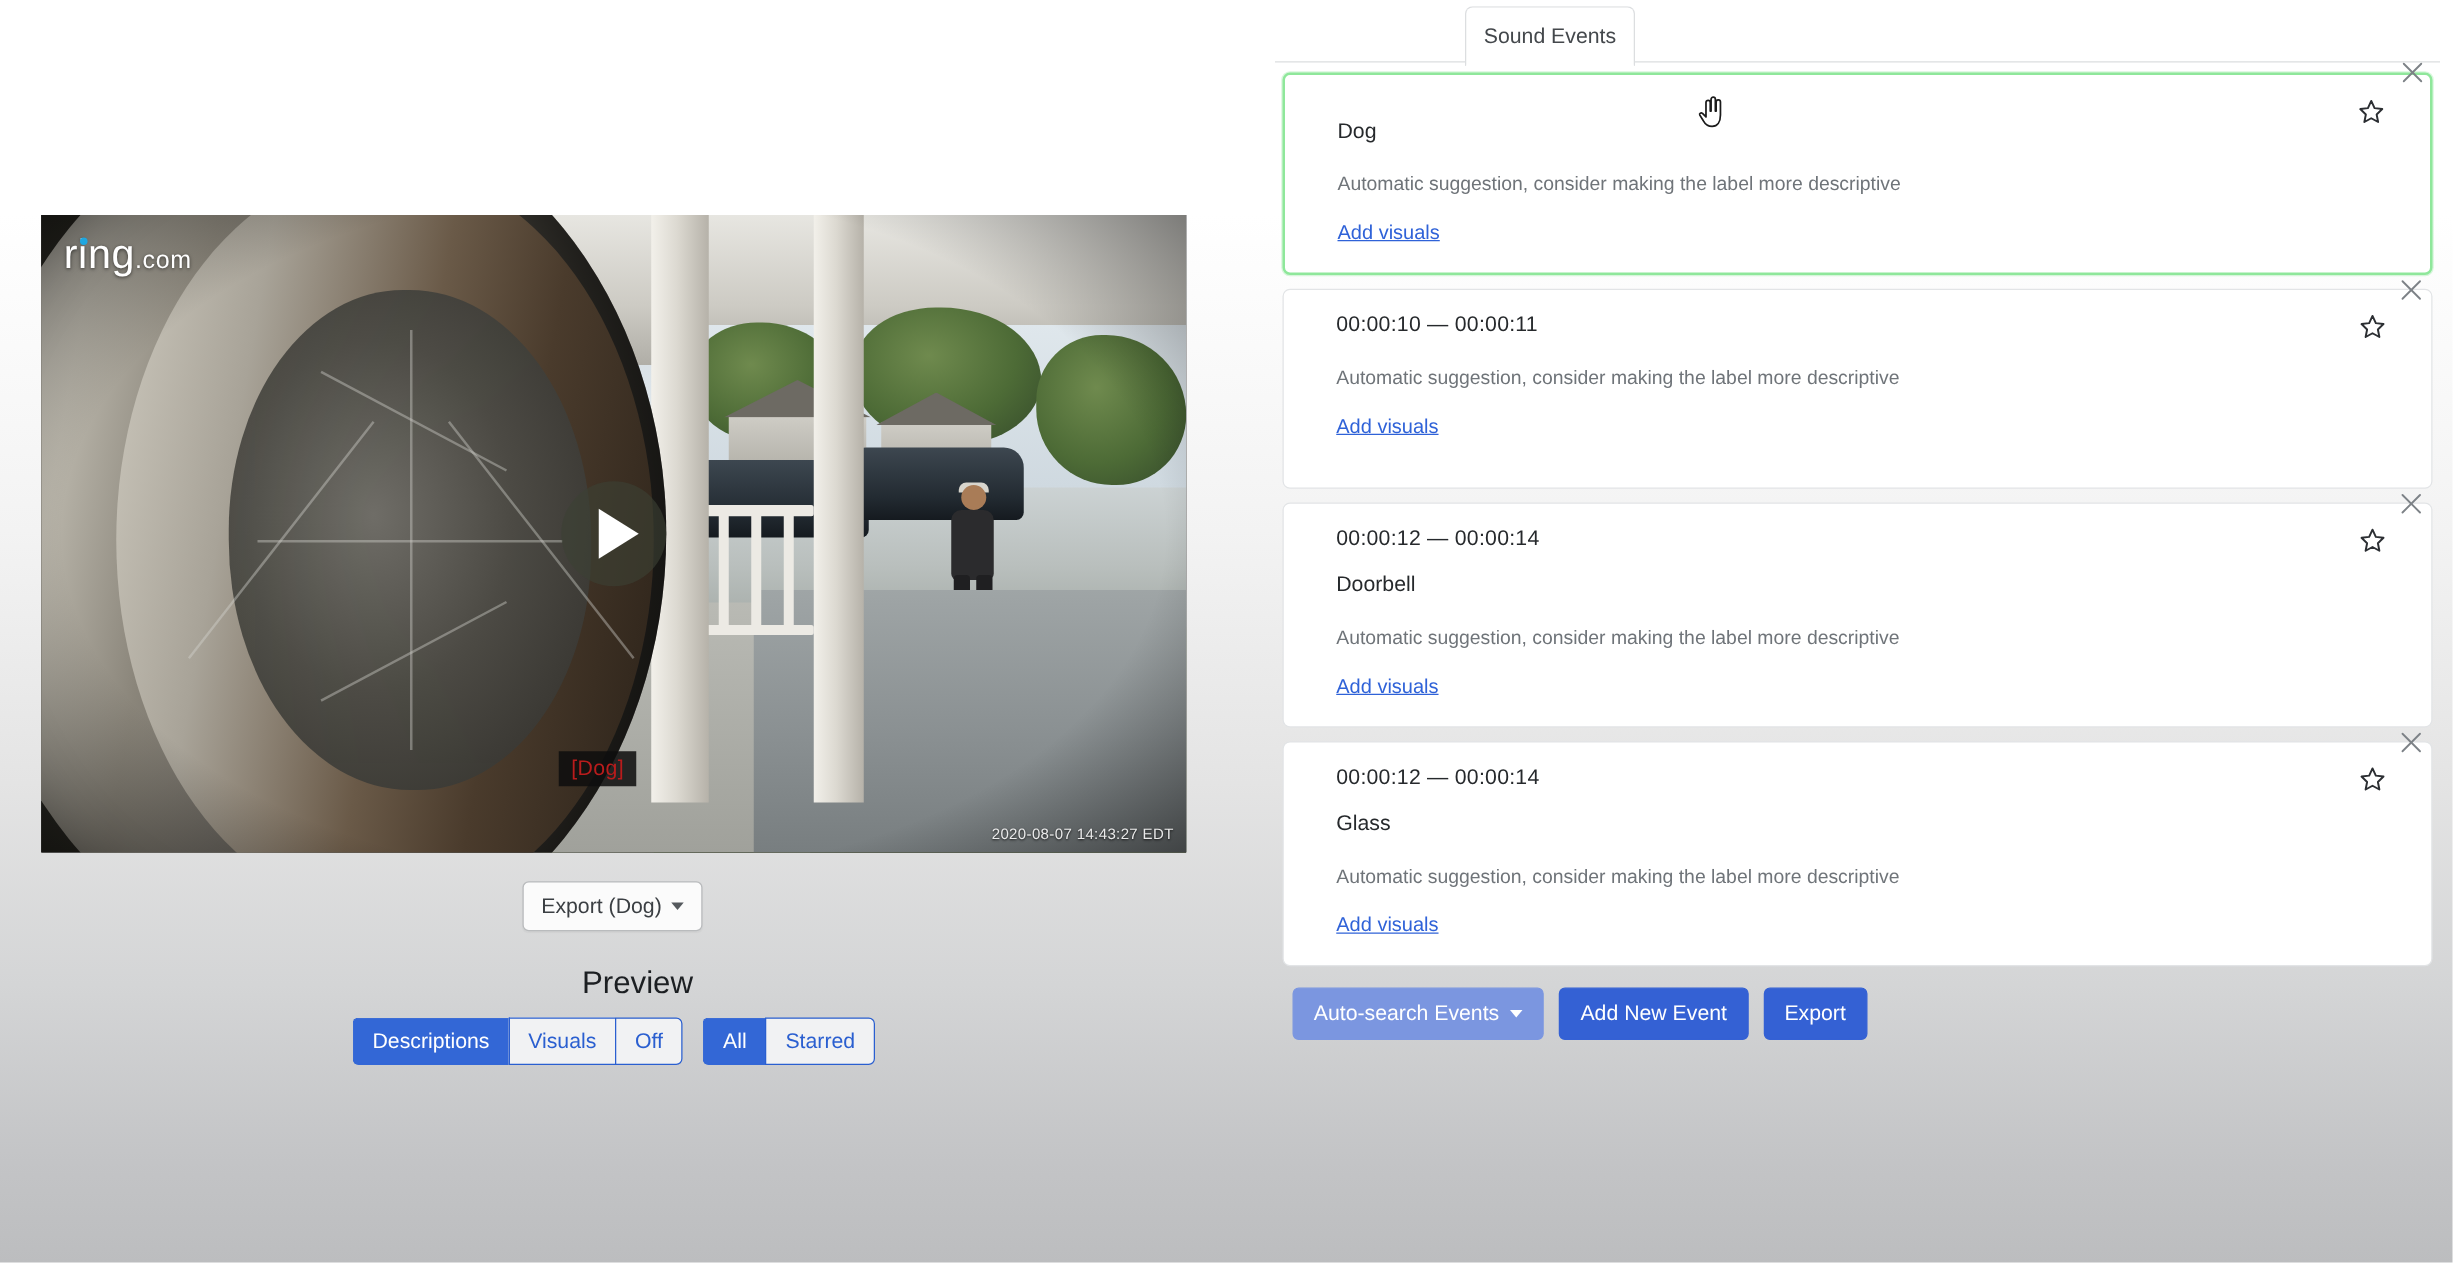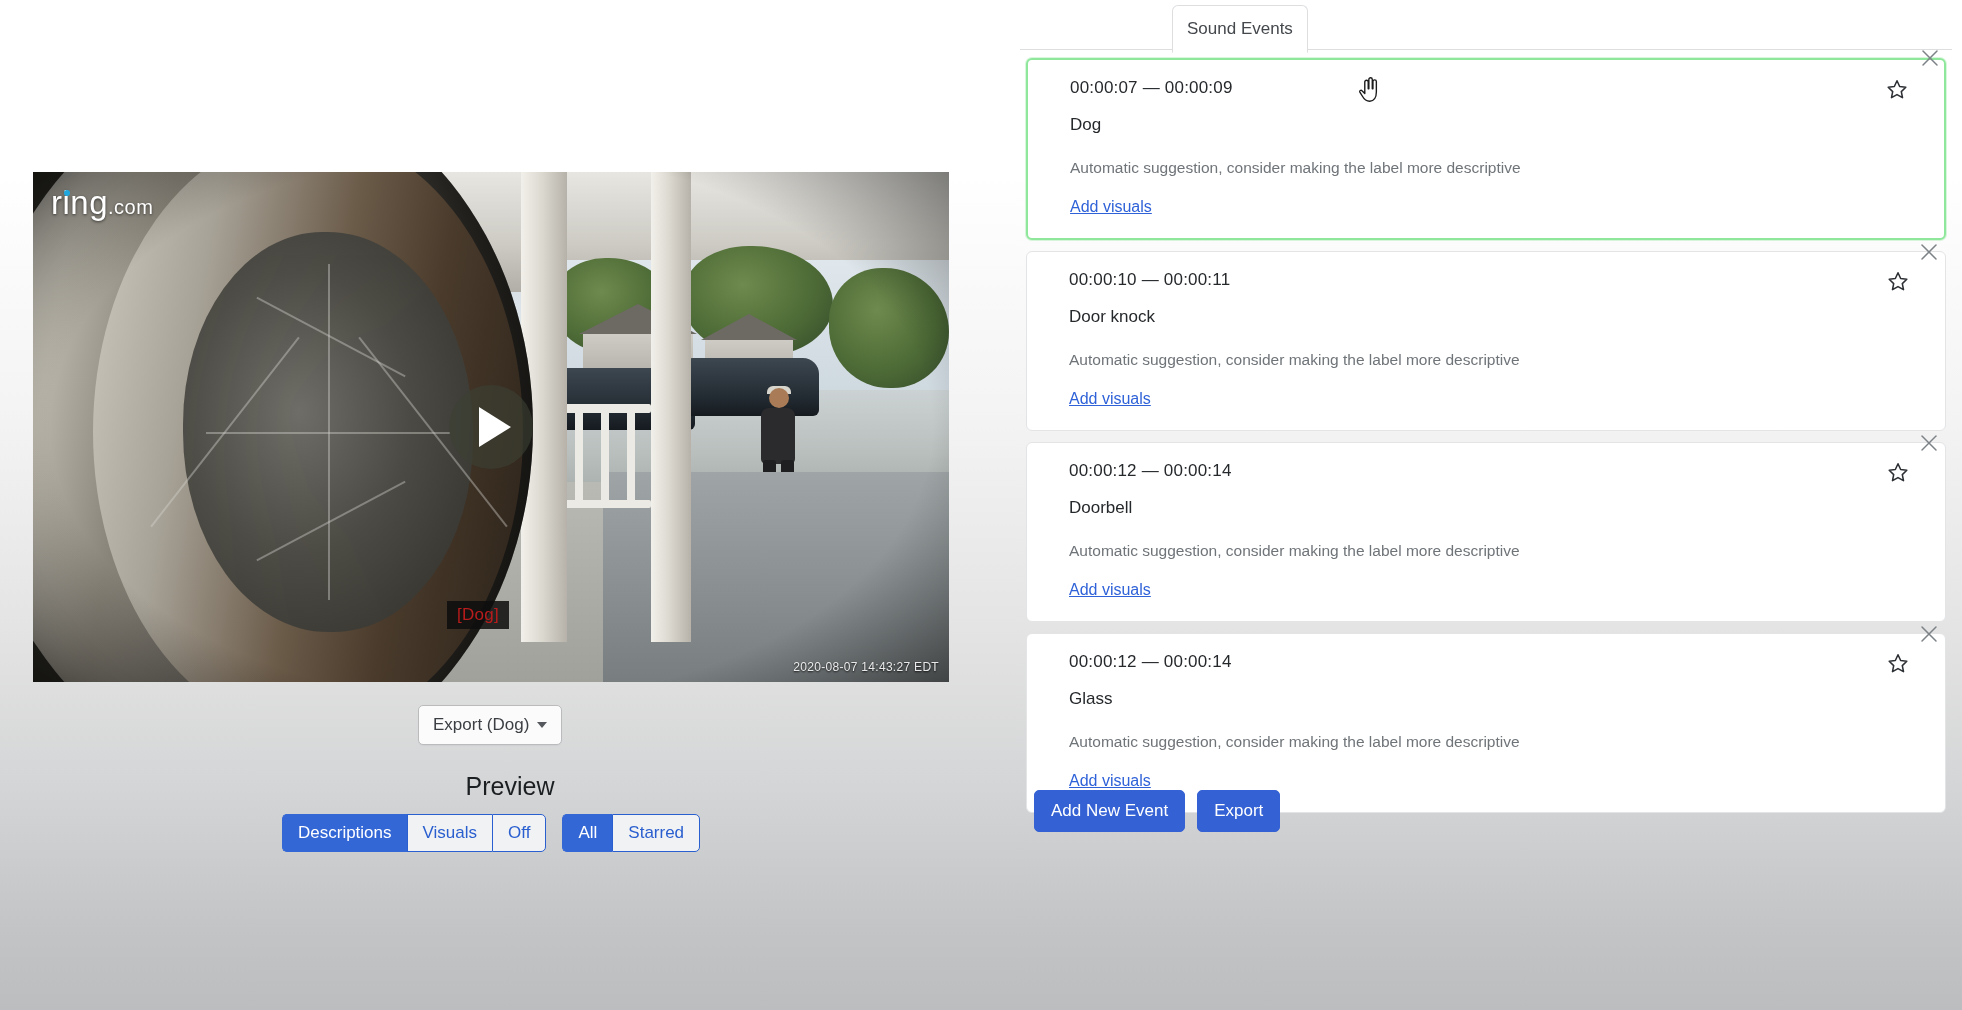--- a/index.html
+++ b/index.html
@@ -454,40 +454,38 @@
 
 <div id="right-panel">
 
   <div id="tab-strip">
     <div class="tab">Sound Events</div>
   </div>
 
   <div id="events-list">
 
     <div class="event-card selected">
-      <div class="event-time">00:00:07 — 00:00:09</div>
       <div class="event-label">Dog</div>
       <div class="event-hint">Automatic suggestion, consider making the label more descriptive</div>
       <a class="add-visuals">Add visuals</a>
       <div class="star-icon">
         <svg viewBox="0 0 24 24" width="22" height="22" fill="none" stroke="#2c2f33" stroke-width="1.7" stroke-linejoin="round">
           <polygon points="12,3 14.9,9.3 21.6,10.1 16.7,14.8 18,21.4 12,18.1 6,21.4 7.3,14.8 2.4,10.1 9.1,9.3"></polygon>
         </svg>
       </div>
       <div class="close-icon">
         <svg viewBox="0 0 24 24" width="24" height="24" fill="none" stroke="#7d8287" stroke-width="1.5" stroke-linecap="round">
           <line x1="5" y1="5" x2="19" y2="19"></line>
             <line x1="19" y1="5" x2="5" y2="19"></line>
         </svg>
       </div>
     </div>
 
     <div class="event-card">
       <div class="event-time">00:00:10 — 00:00:11</div>
-      <div class="event-label">Door knock</div>
       <div class="event-hint">Automatic suggestion, consider making the label more descriptive</div>
       <a class="add-visuals">Add visuals</a>
       <div class="star-icon">
         <svg viewBox="0 0 24 24" width="22" height="22" fill="none" stroke="#2c2f33" stroke-width="1.7" stroke-linejoin="round">
           <polygon points="12,3 14.9,9.3 21.6,10.1 16.7,14.8 18,21.4 12,18.1 6,21.4 7.3,14.8 2.4,10.1 9.1,9.3"></polygon>
         </svg>
       </div>
       <div class="close-icon">
         <svg viewBox="0 0 24 24" width="24" height="24" fill="none" stroke="#7d8287" stroke-width="1.5" stroke-linecap="round">
           <line x1="5" y1="5" x2="19" y2="19"></line>
@@ -528,20 +526,24 @@
         <svg viewBox="0 0 24 24" width="24" height="24" fill="none" stroke="#7d8287" stroke-width="1.5" stroke-linecap="round">
           <line x1="5" y1="5" x2="19" y2="19"></line>
             <line x1="19" y1="5" x2="5" y2="19"></line>
         </svg>
       </div>
     </div>
 
   </div>
 
   <div id="action-bar">
+    <button class="abtn muted">
+      <span>Auto-search Events</span>
+      <span class="caret-down-light"></span>
+    </button>
     <button class="abtn primary">Add New Event</button>
     <button class="abtn primary">Export</button>
   </div>
 </div>
 
 <div id="hand-cursor">
   <svg viewBox="0 0 24 28" width="26" height="30">
     <path d="M9 13V5.6a1.6 1.6 0 0 1 3.2 0V12h.6V3.2a1.6 1.6 0 0 1 3.2 0V12h.6V5.2a1.6 1.6 0 0 1 3.2 0V15c0 5-2.2 8.5-6.2 8.5-3.6 0-5.3-1.9-6.8-4.6L4.4 15c-.6-1.1 1-2.3 2-1.2L9 16.4z" fill="#ffffff" stroke="#1b1b1b" stroke-width="1.3" stroke-linejoin="round"></path>
   </svg>
 </div>

